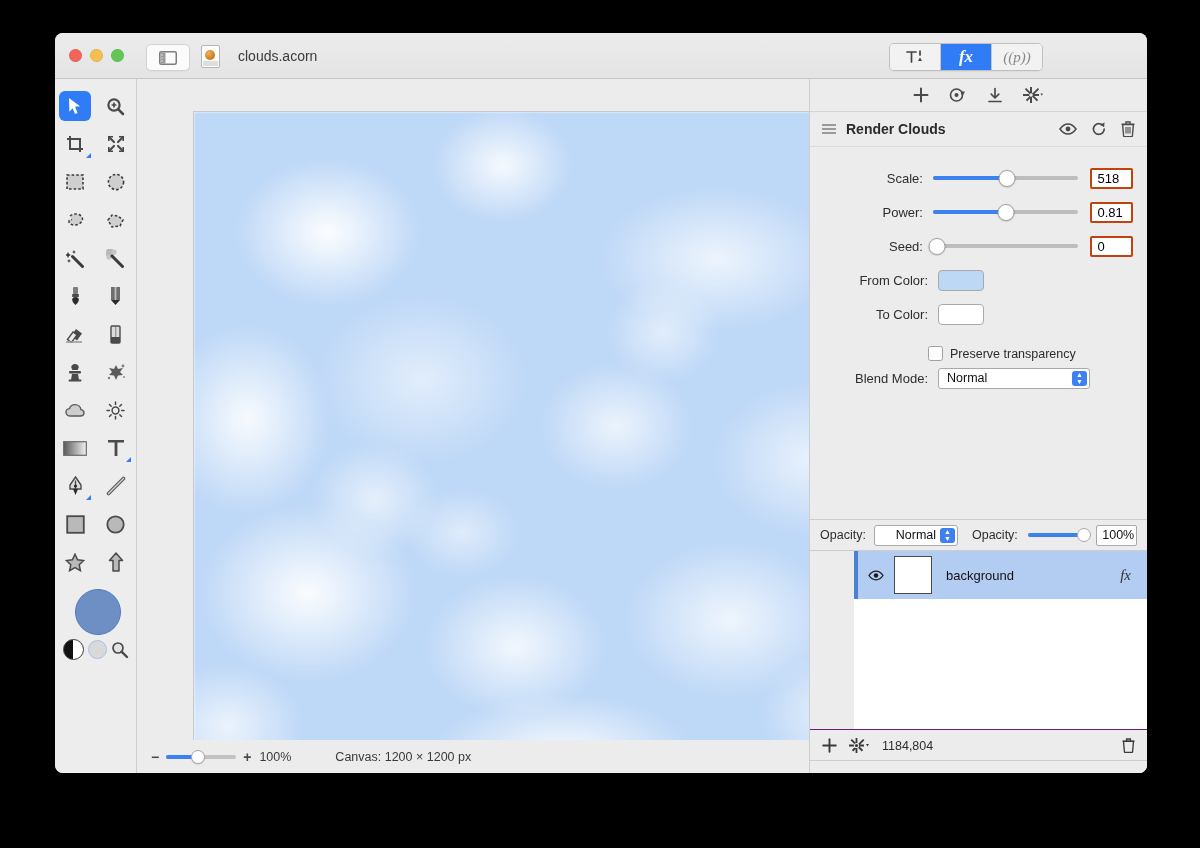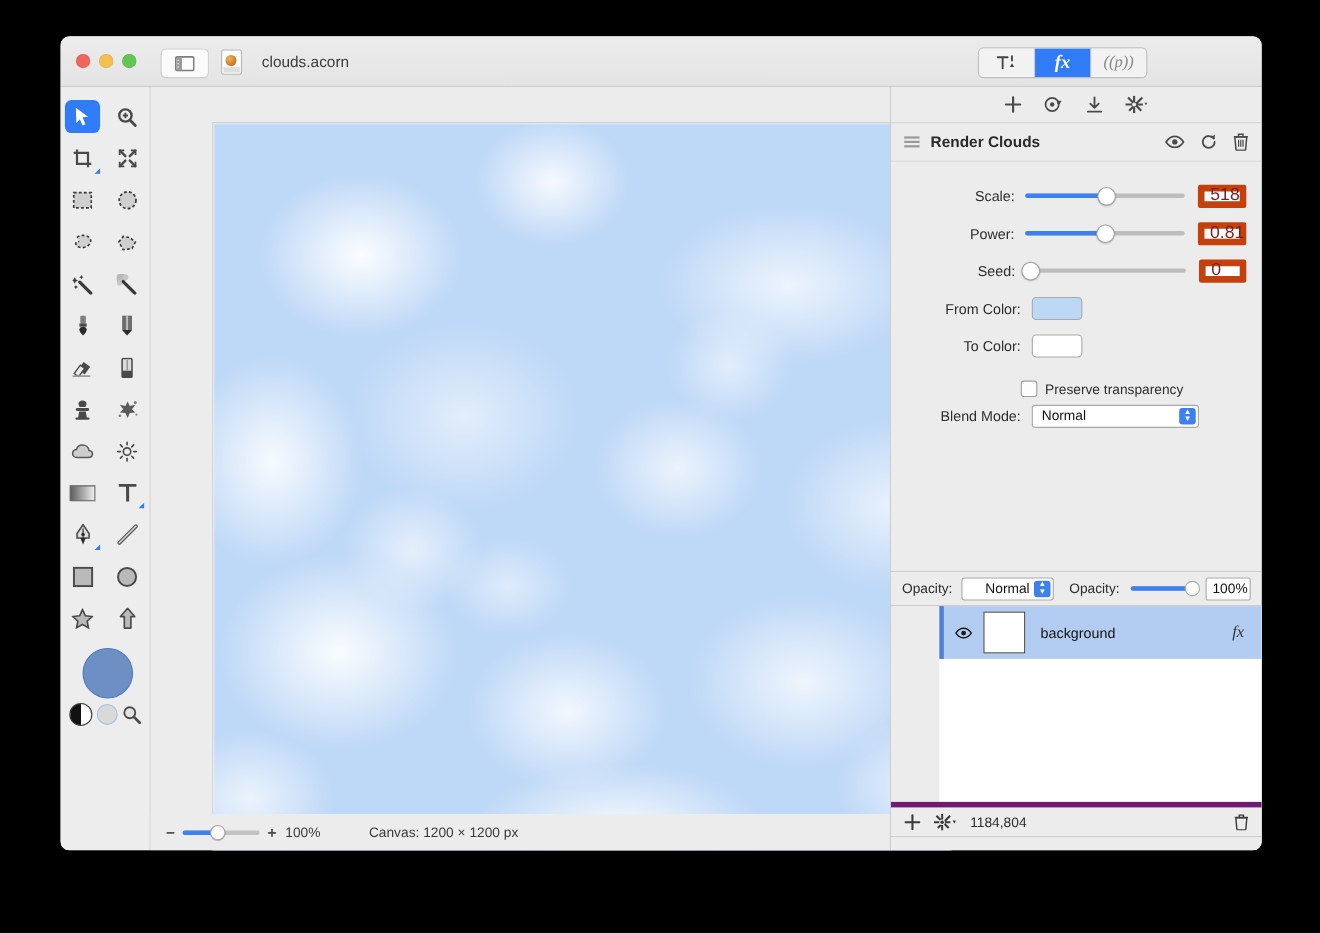--- a/index.html
+++ b/index.html
@@ -214,22 +214,22 @@
   .slider { position: relative; width: 152px; height: 16px; display: flex; align-items: center; }
   .slider .track { width: 100%; height: 4px; border-radius: 2px; background: #bdbdbd; }
   .slider .fill { position: absolute; left: 0; height: 4px; border-radius: 2px; background: #3d80f0; }
   .slider .knob {
     position: absolute; width: 15px; height: 15px; border-radius: 50%;
     background: #fff; border: 1px solid #a3a3a3; transform: translateX(-50%);
     box-shadow: 0 0.5px 1.5px rgba(0,0,0,.25);
   }
   .numfield {
     margin-left: 12px; width: 44px; height: 21px;
-    background: #fff; border: 6px solid #c2410c; border-radius: 2px;
-    font-size: 16px; color: #7f1d1d; display: flex; align-items: center;
+    background: #fff; border: 2px solid #c2410c; border-radius: 2px;
+    font-size: 13px; color: #000000; display: flex; align-items: center;
     padding-left: 5px; box-sizing: border-box;
   }
   .colorwell {
     width: 44px; height: 19px; border-radius: 4px;
     border: 1px solid #a9a9a9;
   }
   .checkrow { display: flex; align-items: flex-end; height: 30px; padding-left: 118px; }
   .cbox {
     width: 13px; height: 13px; border: 1px solid #a0a0a0;
     background: #fdfdfd; border-radius: 2.5px; margin-right: 7px;
@@ -287,21 +287,21 @@
     height: 48px; display: flex; align-items: center;
     background: #b3cdf2; border-left: 4px solid #4d7fd4;
     padding-left: 10px; box-sizing: border-box;
   }
   .layer-thumb { width: 36px; height: 36px; background: #fff; border: 1px solid #4a4a4a; margin-left: 10px; }
   .layer-name { margin-left: 14px; font-size: 13px; color: #111; flex: 1; }
   .layer-fx { font-family: "Liberation Serif", serif; font-style: italic; font-size: 15px; color: #333; margin-right: 16px; }
   .layers-footer {
     position: absolute; left: 0; right: 0; bottom: 12px; height: 32px;
     display: flex; align-items: center; padding: 0 12px;
-    border-top: 5px solid #701a75; box-sizing: border-box;
+    border-top: 1px solid #701a75; box-sizing: border-box;
     font-size: 12.5px; color: #2d2d2d; gap: 12px; background: #ececec;
   }
   .layers-bottom-strip {
     position: absolute; left: 0; right: 0; bottom: 0; height: 12px;
     background: #ececec; border-top: 1px solid #cdcdcd;
   }
   svg { display: block; }
 </style>
 </head>
 <body>

